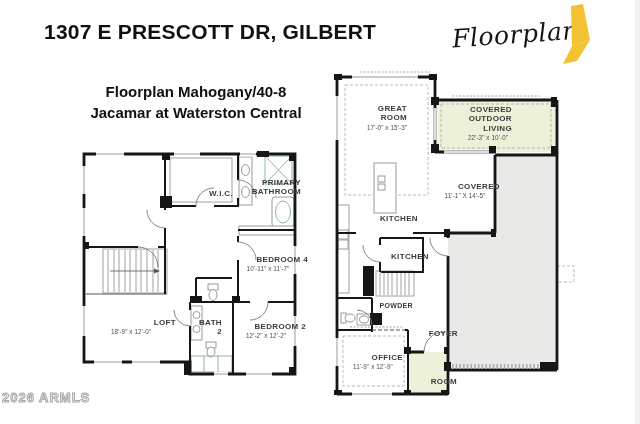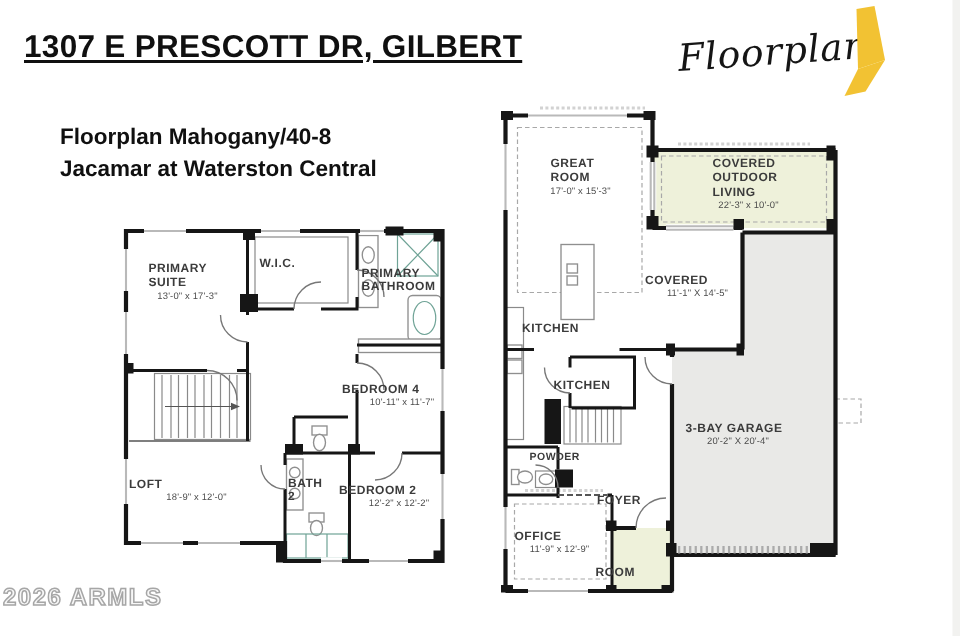--- a/index.html
+++ b/index.html
@@ -1,29 +1,29 @@
 <!DOCTYPE html>
 <html><head>
 <meta charset="utf-8">
 <style>
   html,body{margin:0;padding:0;background:#fff;}
   .canvas{position:relative;width:640px;height:424px;background:#ffffff;overflow:hidden;
           font-family:"Liberation Sans",sans-serif;}
   .edge-strip{position:absolute;right:0;top:0;width:5px;height:424px;background:#f2f2f0;}
-  .address{position:absolute;left:16px;top:20px;font-size:21px;font-weight:700;
-           letter-spacing:.2px;color:#101010;white-space:nowrap;text-decoration:underline;}
-  .sub{position:absolute;left:40px;top:81px;width:312px;text-align:left;font-weight:700;
+  .address{position:absolute;left:44px;top:20px;font-size:21px;font-weight:700;
+           letter-spacing:.2px;color:#101010;white-space:nowrap;}
+  .sub{position:absolute;left:40px;top:81px;width:312px;text-align:center;font-weight:700;
        font-size:15px;color:#101010;line-height:21px;}
   .logo-word{position:absolute;left:452px;top:20px;font-family:"DejaVu Serif",serif;
              font-style:italic;font-size:25px;color:#151515;transform:rotate(-4deg);
              letter-spacing:.5px;}
-  .watermark{position:absolute;left:2px;top:390px;font-size:16px;font-weight:700;
+  .watermark{position:absolute;left:2px;top:390px;font-size:13px;font-weight:700;
              letter-spacing:1px;color:#f7f7f7;-webkit-text-stroke:1px #a6a6a6;}
   .plan-svg{position:absolute;left:0;top:0;}
-  .room-label{position:absolute;transform:translate(-50%,-50%);text-align:left;
+  .room-label{position:absolute;transform:translate(-50%,-50%);text-align:right;
               color:#3b3b3b;font-weight:700;font-size:8px;line-height:1.18;
               letter-spacing:.35px;z-index:3;}
   .room-label .nm{display:block;}
   .room-label .dims{display:block;font-weight:400;font-size:6.3px;letter-spacing:.1px;
                     color:#4c4c4c;margin-top:1px;width:max-content;position:relative;
                     left:50%;transform:translateX(-50%);}
   .wall-outer{fill:none;stroke:#161616;stroke-width:2.8;}
   .wall-in{fill:none;stroke:#161616;stroke-width:2;}
   .wall-thin{fill:none;stroke:#8a8a8a;stroke-width:.8;}
   .dashed{fill:none;stroke:#a8a8a8;stroke-width:.8;stroke-dasharray:3,2;}
@@ -244,25 +244,21 @@
 
       <g class="arc">
         <path d="M448,256 A18,18 0 0 1 430,238"></path>
         <path d="M424,352 A20,20 0 0 1 444,332"></path>
         <path d="M372,325 A15,15 0 0 0 357,310"></path>
         <path d="M380,262 A17,17 0 0 1 363,245"></path>
       </g>
     </g>
   </svg>
 
-  <div class="room-label" style="left:125px;top:188px;width:52px">
-    <span class="nm">PRIMARY SUITE</span>
-    <span class="dims">13'-0" x 17'-3"</span>
-  </div>
-  <div class="room-label" style="left:203px;top:176px;width:60px">
+  <div class="room-label" style="left:203px;top:194px;width:60px">
     <span class="nm">W.I.C.</span>
   </div>
   <div class="room-label" style="left:271px;top:187px;width:60px">
     <span class="nm">PRIMARY BATHROOM</span>
   </div>
   <div class="room-label" style="left:268px;top:264px;width:80px">
     <span class="nm">BEDROOM 4</span>
     <span class="dims">10'-11" x 11'-7"</span>
   </div>
   <div class="room-label" style="left:131px;top:327px;width:90px">
@@ -274,21 +270,21 @@
   </div>
   <div class="room-label" style="left:266px;top:331px;width:80px">
     <span class="nm">BEDROOM 2</span>
     <span class="dims">12'-2" x 12'-2"</span>
   </div>
 
   <div class="room-label" style="left:387px;top:118px;width:40px">
     <span class="nm">GREAT ROOM</span>
     <span class="dims">17'-0" x 15'-3"</span>
   </div>
-  <div class="room-label" style="left:499px;top:123px;width:48px">
+  <div class="room-label" style="left:488px;top:123px;width:48px">
     <span class="nm">COVERED OUTDOOR LIVING</span>
     <span class="dims">22'-3" x 10'-0"</span>
   </div>
   <div class="room-label" style="left:383px;top:219px;width:70px">
     <span class="nm">KITCHEN</span>
   </div>
   <div class="room-label" style="left:465px;top:191px;width:70px">
     <span class="nm">COVERED</span>
     <span class="dims">11'-1" X 14'-5"</span>
   </div>
@@ -301,19 +297,15 @@
   <div class="room-label" style="left:428px;top:334px;width:60px">
     <span class="nm">FOYER</span>
   </div>
   <div class="room-label" style="left:373px;top:362px;width:60px">
     <span class="nm">OFFICE</span>
     <span class="dims">11'-9" x 12'-9"</span>
   </div>
   <div class="room-label" style="left:427px;top:382px;width:60px">
     <span class="nm">ROOM</span>
   </div>
-  <div class="room-label" style="left:492px;top:290px;width:70px">
-    <span class="nm">3-BAY GARAGE</span>
-    <span class="dims">20'-2" X 20'-4"</span>
-  </div>
 
   <div class="watermark">2026 ARMLS</div>
 </div>
 
 </body></html>

